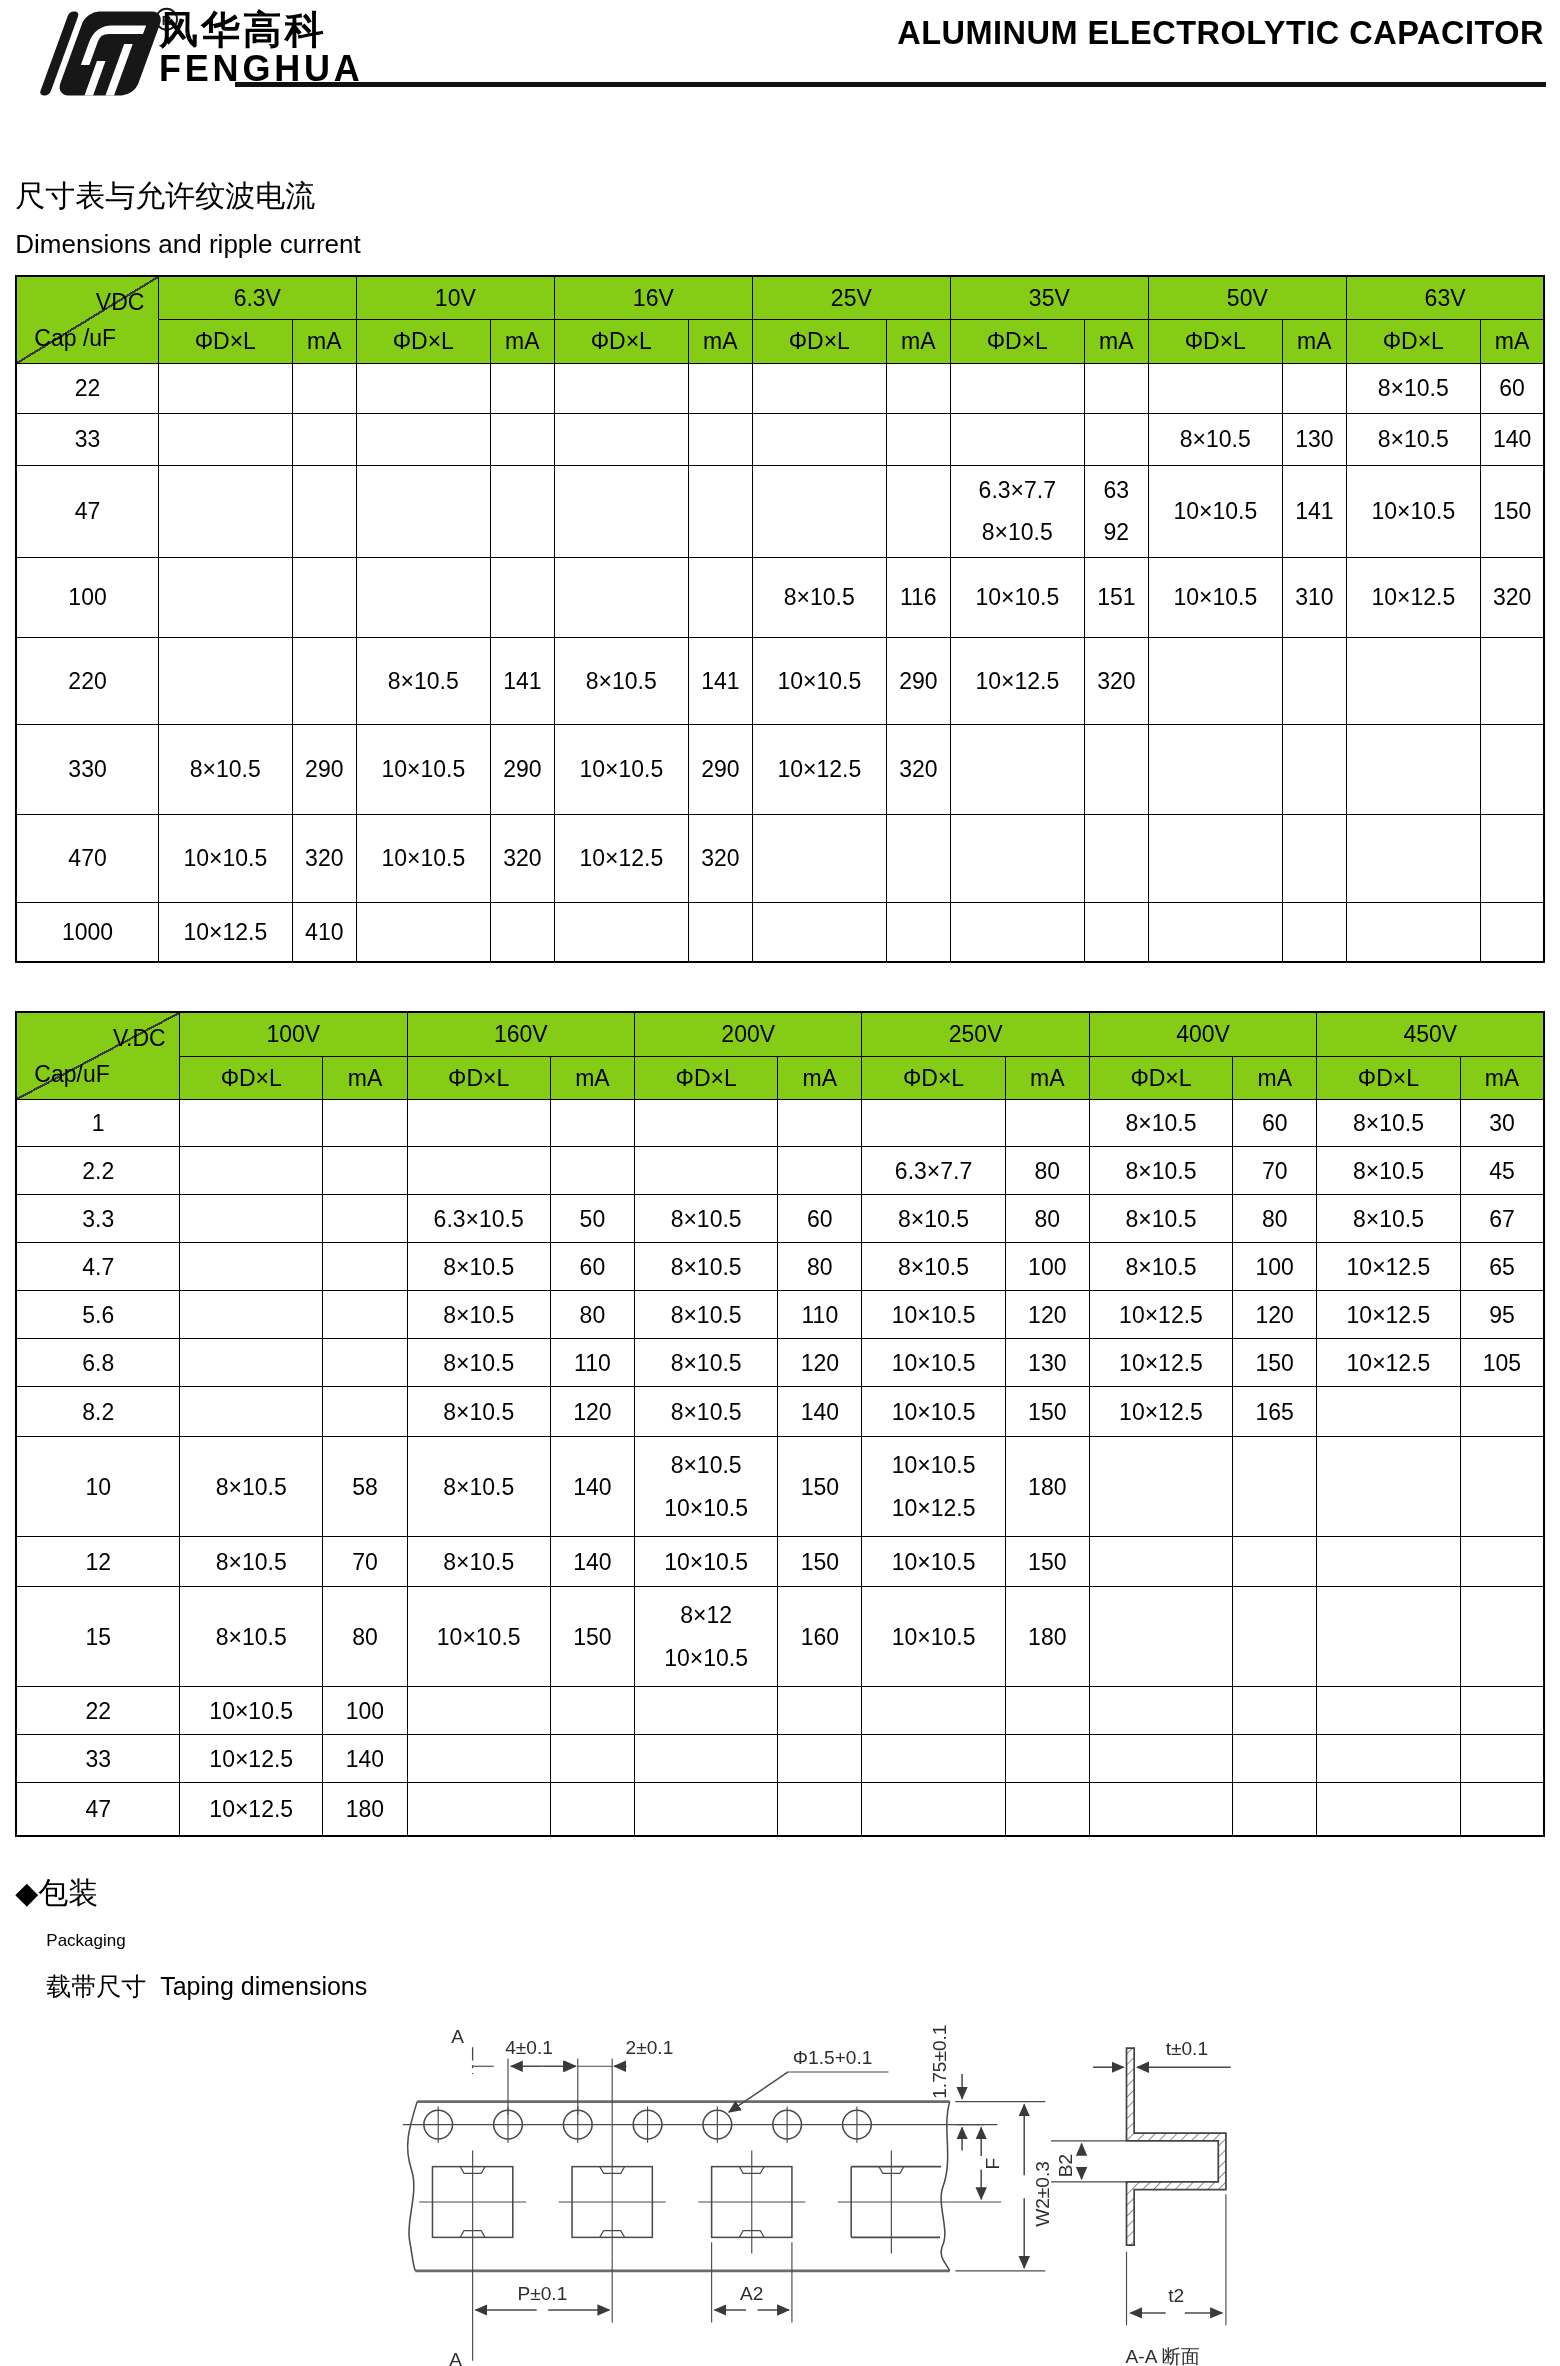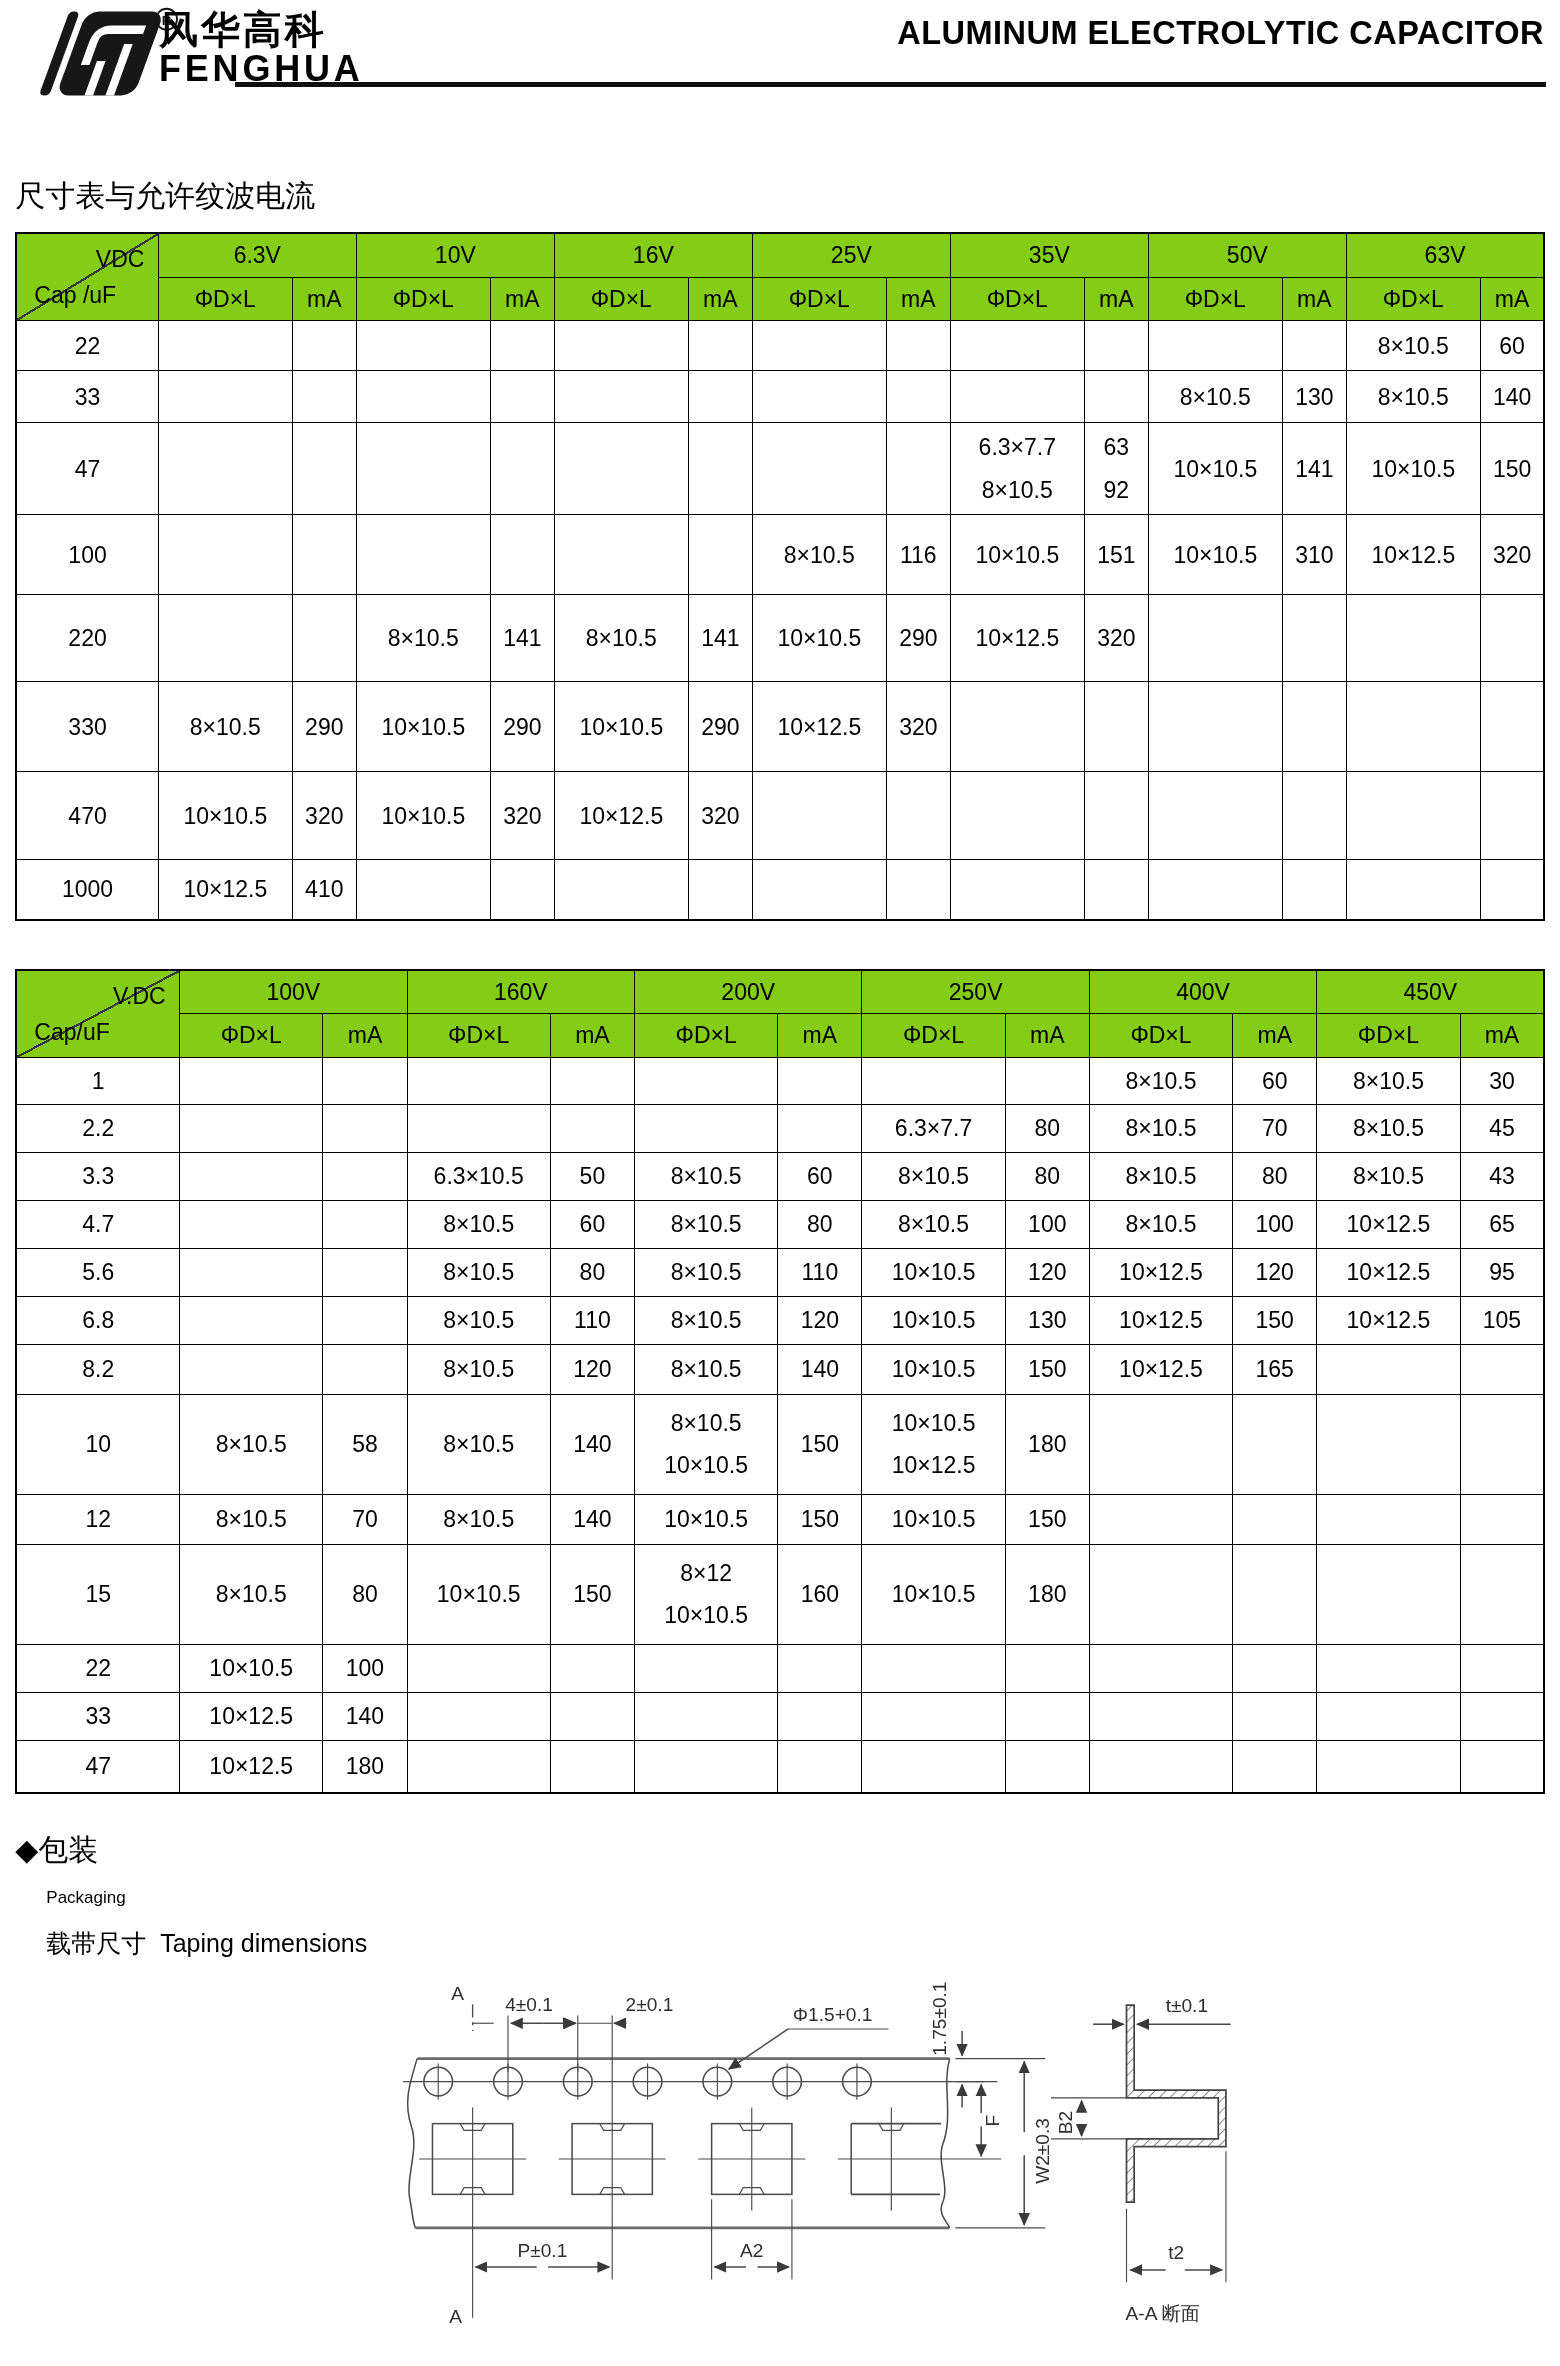--- a/index.html
+++ b/index.html
@@ -54,20 +54,21 @@
   <div class="brand">
     <div class="zh">风华高科</div>
     <div class="en">FENGHUA</div>
   </div>
   <div class="doc-title">ALUMINUM ELECTROLYTIC CAPACITOR</div>
   <div class="head-rule"></div>
 </div>
 
 <div class="content">
   <h2 class="sec-zh">尺寸表与允许纹波电流</h2>
+  <h3 class="sec-en">Dimensions and ripple current</h3>
 
   <table class="cap-table" id="t1">
     <colgroup>
       <col style="width:142px">
       <col style="width:134px">
         <col style="width:64px">
       <col style="width:134px">
         <col style="width:64px">
       <col style="width:134px">
         <col style="width:64px">
@@ -338,21 +339,21 @@
           <td></td>
           <td>6.3×10.5</td>
           <td>50</td>
           <td>8×10.5</td>
           <td>60</td>
           <td>8×10.5</td>
           <td>80</td>
           <td>8×10.5</td>
           <td>80</td>
           <td>8×10.5</td>
-          <td>43</td>
+          <td>67</td>
         </tr>
         <tr style="height: 48px;">
           <td>4.7</td>
           <td></td>
           <td></td>
           <td>8×10.5</td>
           <td>60</td>
           <td>8×10.5</td>
           <td>80</td>
           <td>8×10.5</td>

